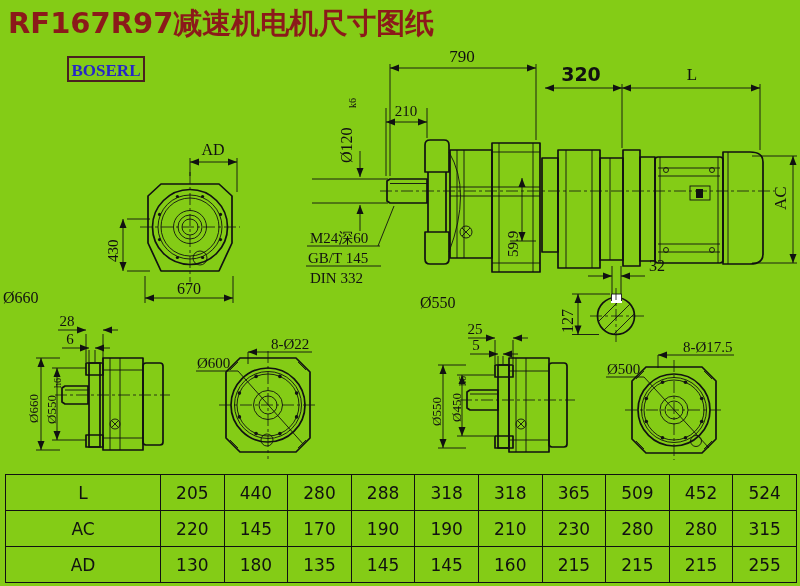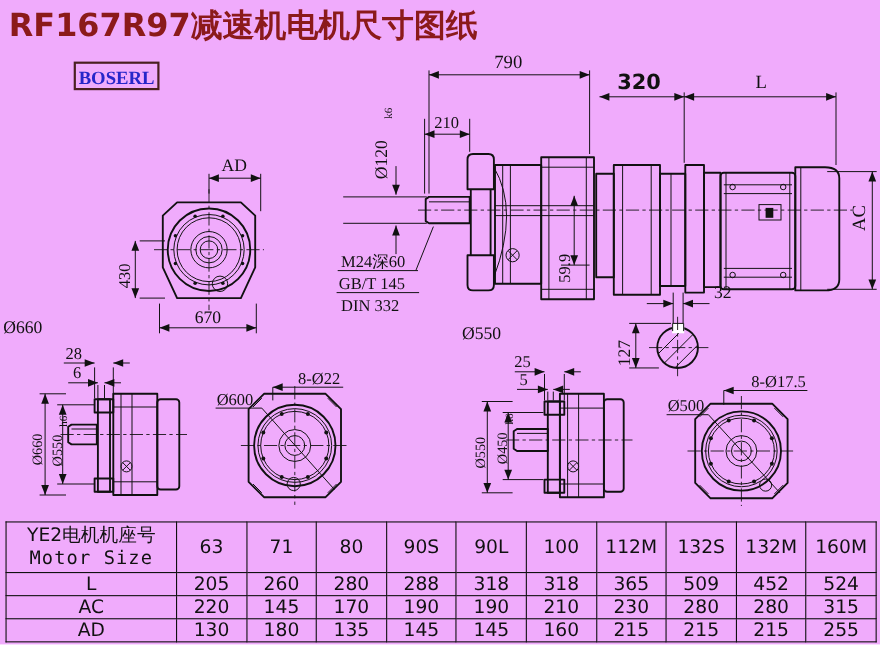--- a/index.html
+++ b/index.html
@@ -1,16 +1,16 @@
 <!DOCTYPE html>
 <html><head>
 <meta charset="utf-8">
 <style>
   html,body{margin:0;padding:0;background:#fff;}
-  #stage{position:relative;width:800px;height:586px;background:#f0abfc;overflow:hidden;
+  #stage{position:relative;width:800px;height:586px;background:#84cc16;overflow:hidden;
          font-family:"DejaVu Sans",sans-serif;color:#111;}
   #title{position:absolute;left:8px;top:4px;font-size:29px;font-weight:bold;color:#8b1a1a;
          letter-spacing:0px;white-space:nowrap;}
   #brand{position:absolute;left:67px;top:56px;width:78px;height:26px;border:2px solid #4a2020;
          color:#2626c9;font-family:"Liberation Serif",serif;font-weight:bold;font-size:17px;
          text-align:center;line-height:25px;box-sizing:border-box;}
   svg{position:absolute;left:0;top:0;}
   svg text{fill:#111;font-family:"Liberation Serif",serif;}
   .o{fill:none;stroke:#111;stroke-width:1.7;stroke-linejoin:round;}
   .t{fill:none;stroke:#111;stroke-width:0.9;}
@@ -353,40 +353,24 @@
       <line class="t" x1="658" y1="355" x2="658" y2="368"></line>
     </g>
   </svg>
 
   <table id="dimtable">
     <colgroup>
       <col style="width:155px">
       <col span="10" style="width:63.6px">
     </colgroup>
     <tbody>
-        <tr class="hdr">
-      <td class="hcell">
-        <div>YE2电机机座号</div>
-        <div class="mono">Motor Size</div>
-      </td>
-      <td>63</td>
-      <td>71</td>
-      <td>80</td>
-      <td>90S</td>
-      <td>90L</td>
-      <td>100</td>
-      <td>112M</td>
-      <td>132S</td>
-      <td>132M</td>
-      <td>160M</td>
-    </tr>
     <tr class="row">
       <td>L</td>
       <td>205</td>
-      <td>260</td>
+      <td>440</td>
       <td>280</td>
       <td>288</td>
       <td>318</td>
       <td>318</td>
       <td>365</td>
       <td>509</td>
       <td>452</td>
       <td>524</td>
     </tr>
     <tr class="row">

